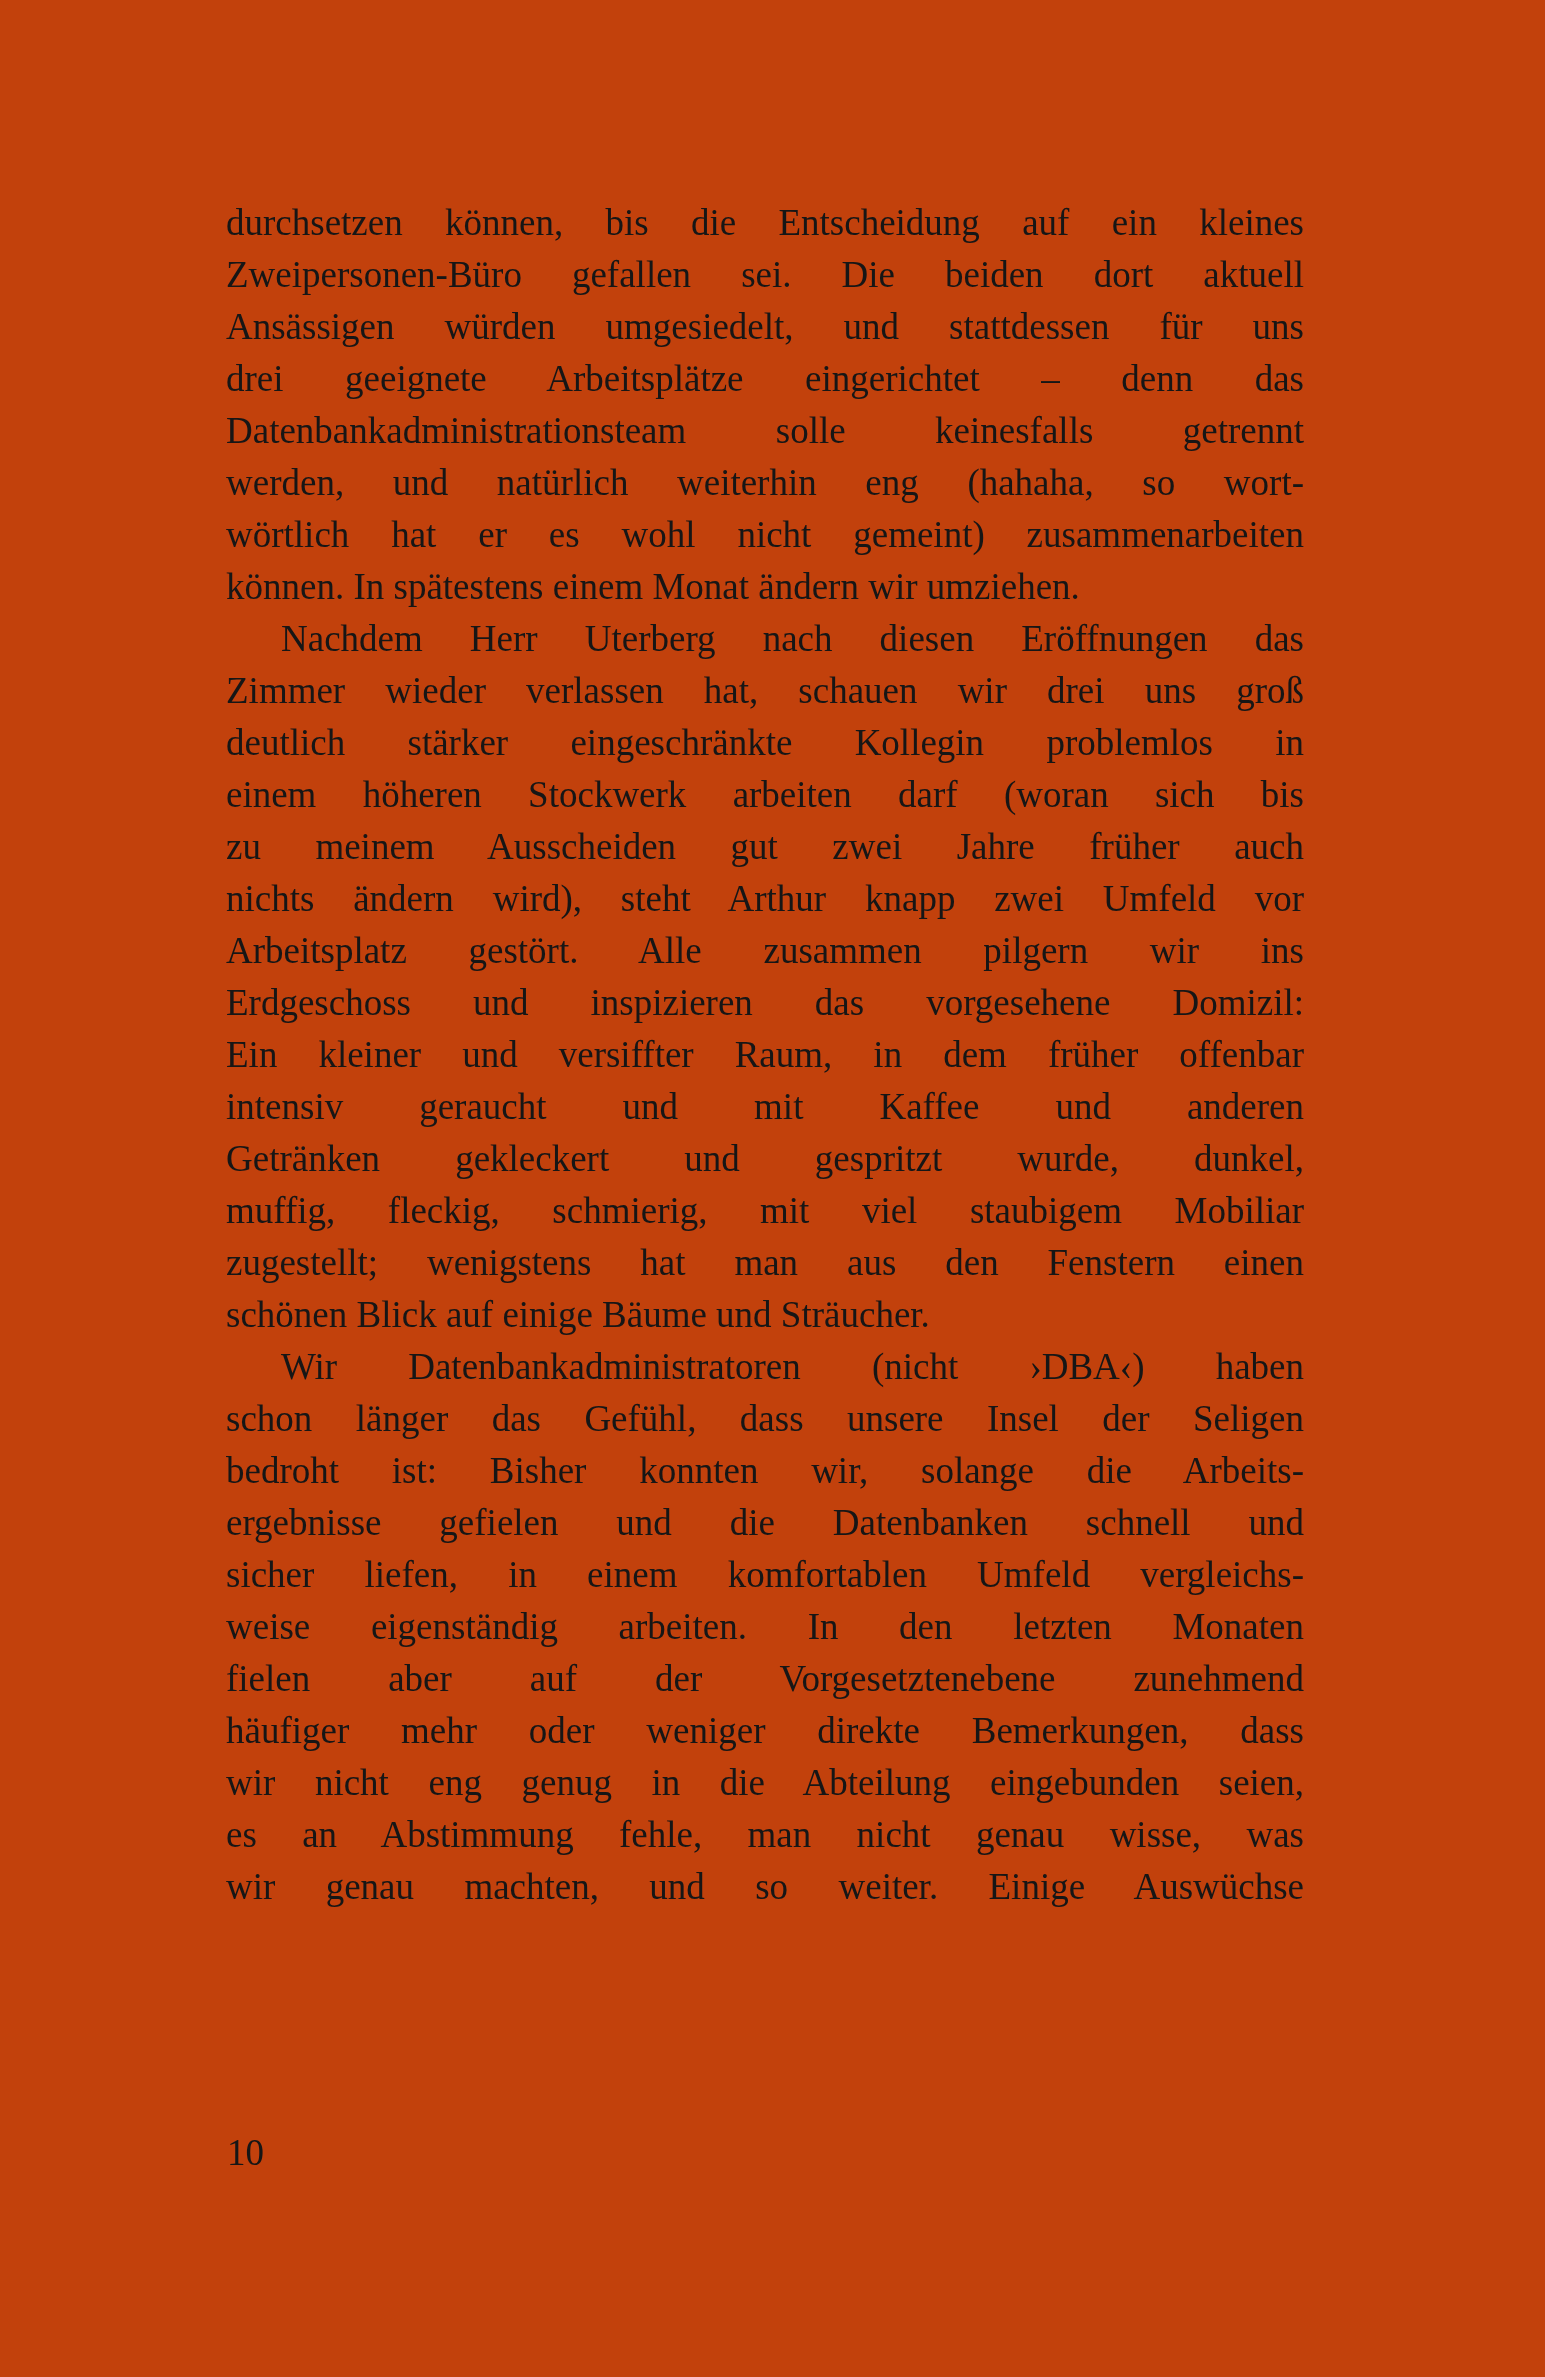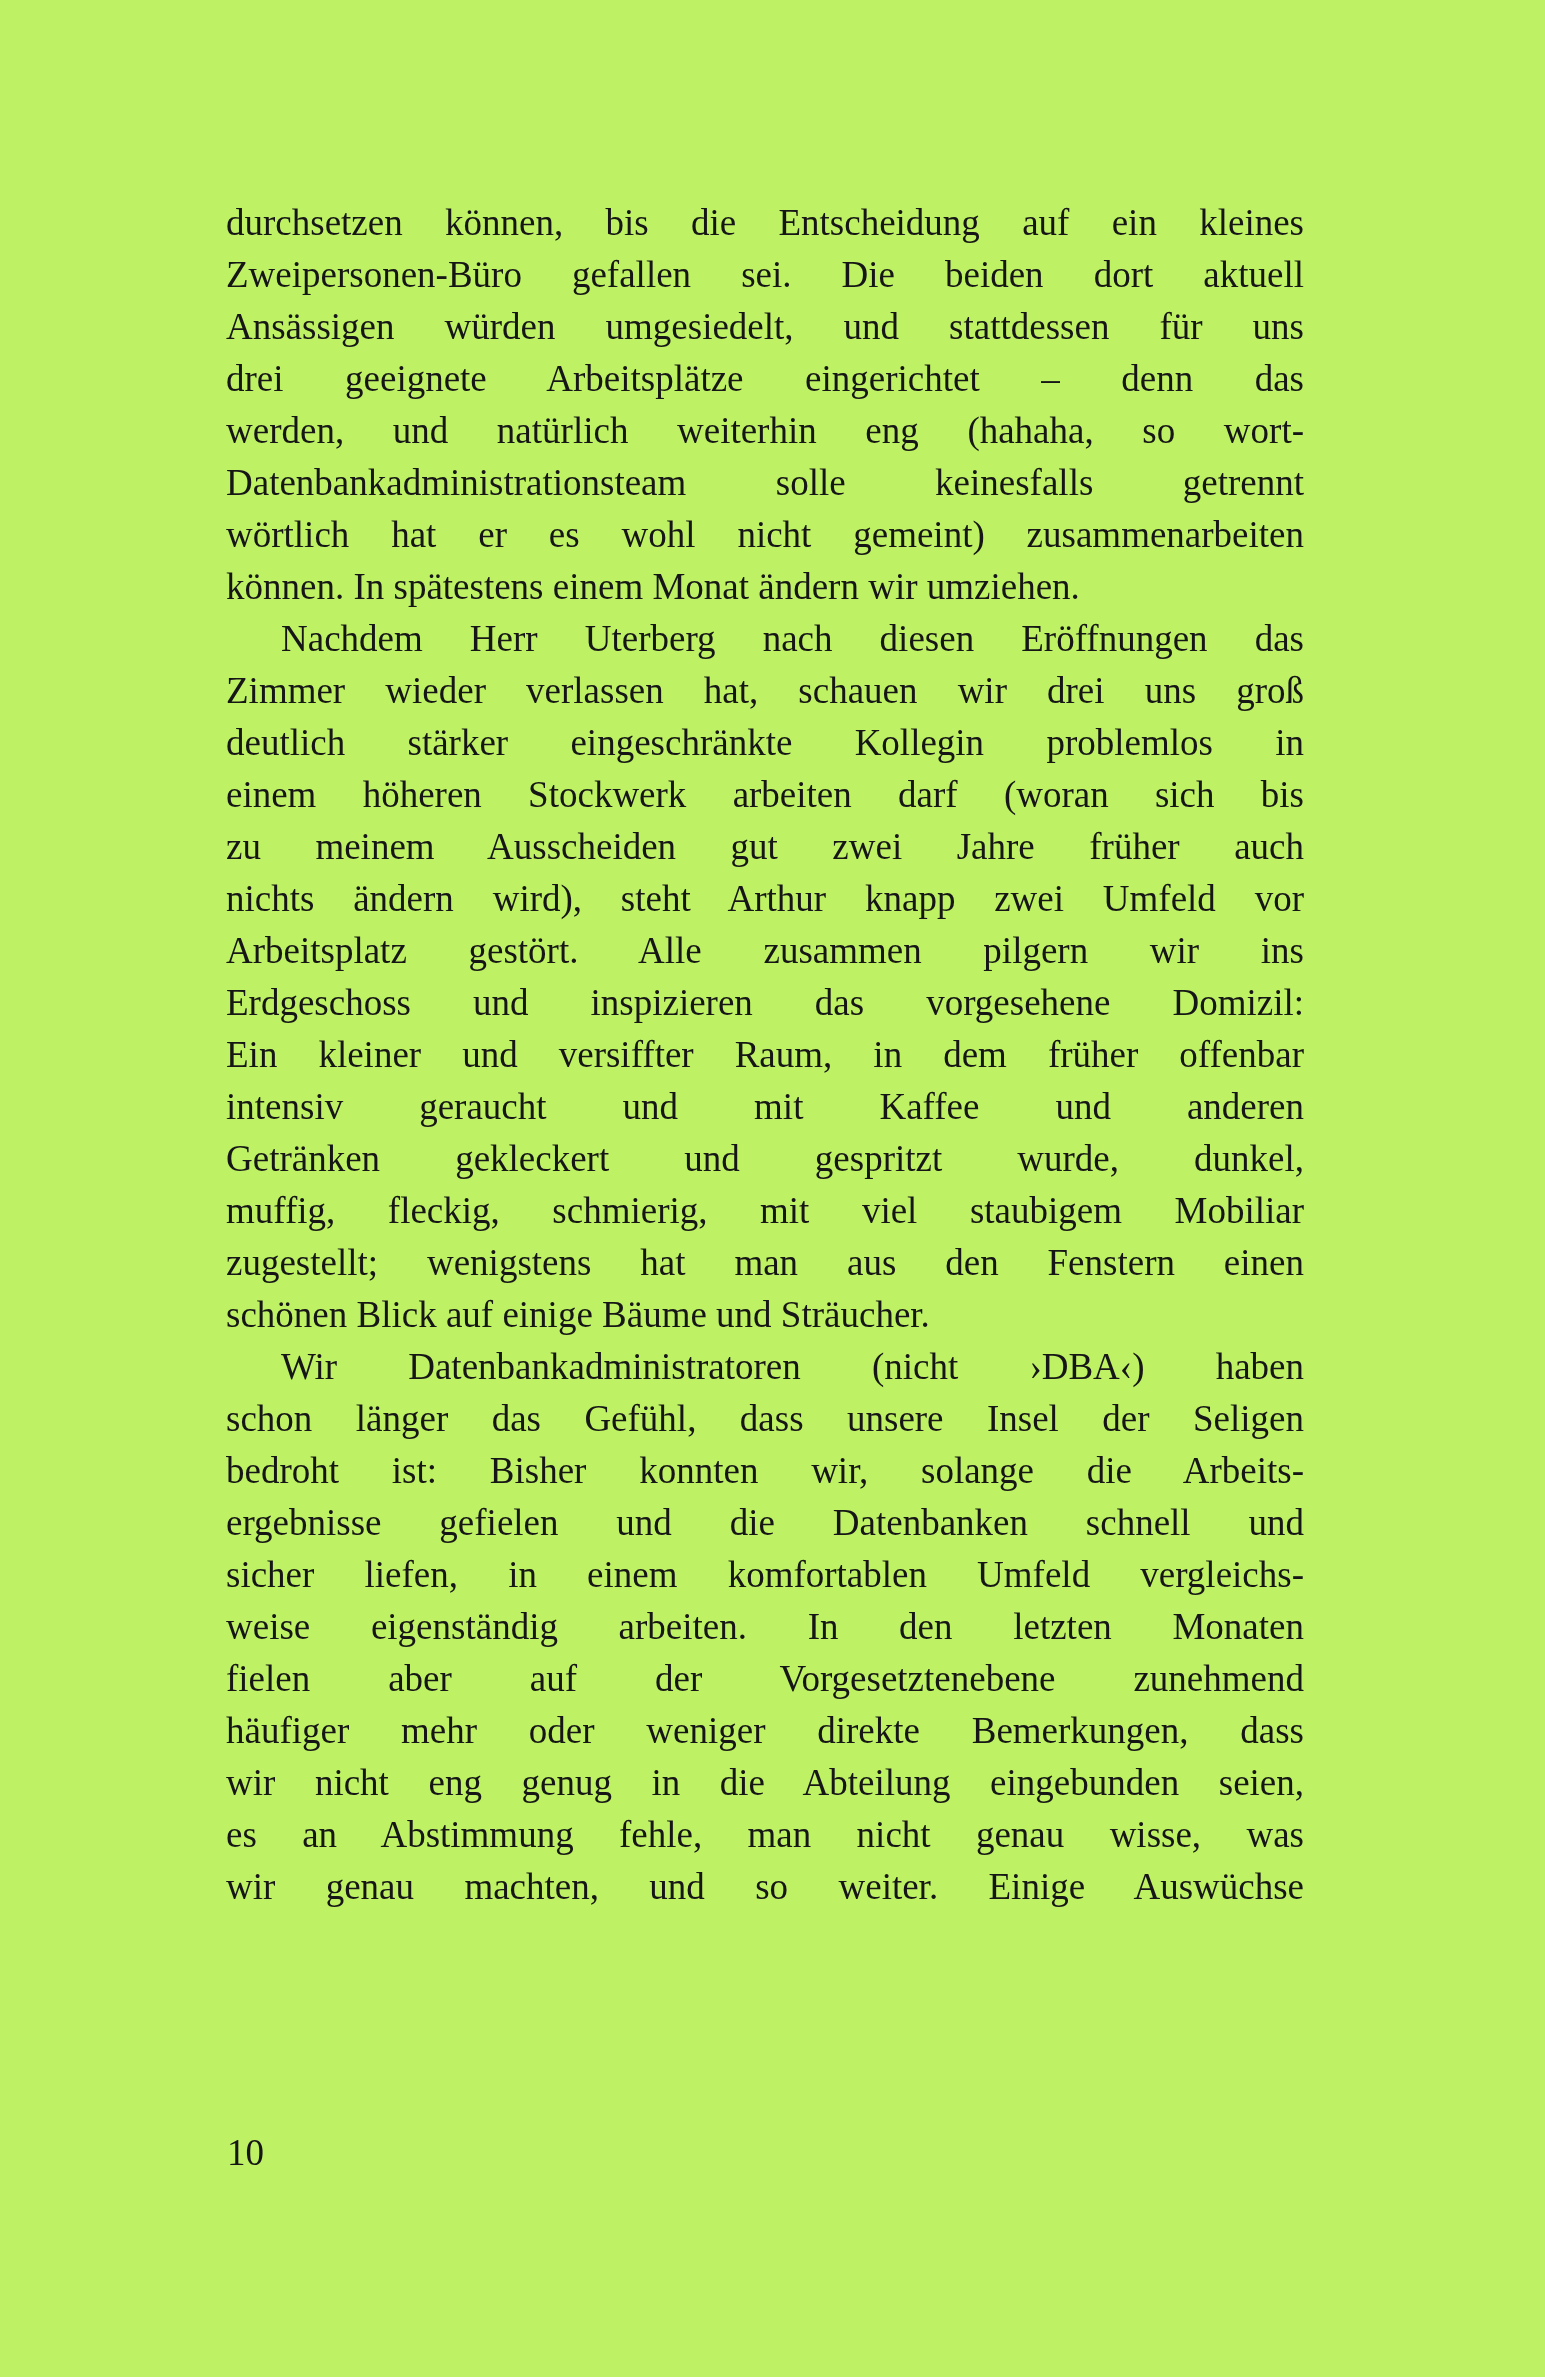--- a/index.html
+++ b/index.html
@@ -4,21 +4,21 @@
 <style>
   html, body {
     margin: 0;
     padding: 0;
     background: #ffffff;
   }
   .page {
     position: relative;
     width: 1546px;
     height: 2377px;
-    background: #bef264;
+    background: #c2410c;
     overflow: hidden;
     font-family: "Liberation Serif", "DejaVu Serif", serif;
     color: #161616;
   }
   .text-block {
     position: absolute;
     left: 226px;
     top: 197px;
     width: 1078px;
     font-size: 37px;
@@ -48,22 +48,22 @@
 </head>
 <body>
 
 <div class="page">
   <div class="text-block">
       <div class="paragraph">
         <div class="line">durchsetzen können, bis die Entscheidung auf ein kleines</div>
         <div class="line">Zweipersonen-Büro gefallen sei. Die beiden dort aktuell</div>
         <div class="line">Ansässigen würden umgesiedelt, und stattdessen für uns</div>
         <div class="line">drei geeignete Arbeitsplätze eingerichtet – denn das</div>
+        <div class="line">Datenbankadministrationsteam solle keinesfalls getrennt</div>
         <div class="line">werden, und natürlich weiterhin eng (hahaha, so wort-</div>
-        <div class="line">Datenbankadministrationsteam solle keinesfalls getrennt</div>
         <div class="line">wörtlich hat er es wohl nicht gemeint) zusammenarbeiten</div>
         <div class="line para-end">können. In spätestens einem Monat ändern wir umziehen.</div>
       </div>
       <div class="paragraph">
         <div class="line indent">Nachdem Herr Uterberg nach diesen Eröffnungen das</div>
         <div class="line">Zimmer wieder verlassen hat, schauen wir drei uns groß</div>
         <div class="line">deutlich stärker eingeschränkte Kollegin problemlos in</div>
         <div class="line">einem höheren Stockwerk arbeiten darf (woran sich bis</div>
         <div class="line">zu meinem Ausscheiden gut zwei Jahre früher auch</div>
         <div class="line">nichts ändern wird), steht Arthur knapp zwei Umfeld vor</div>

